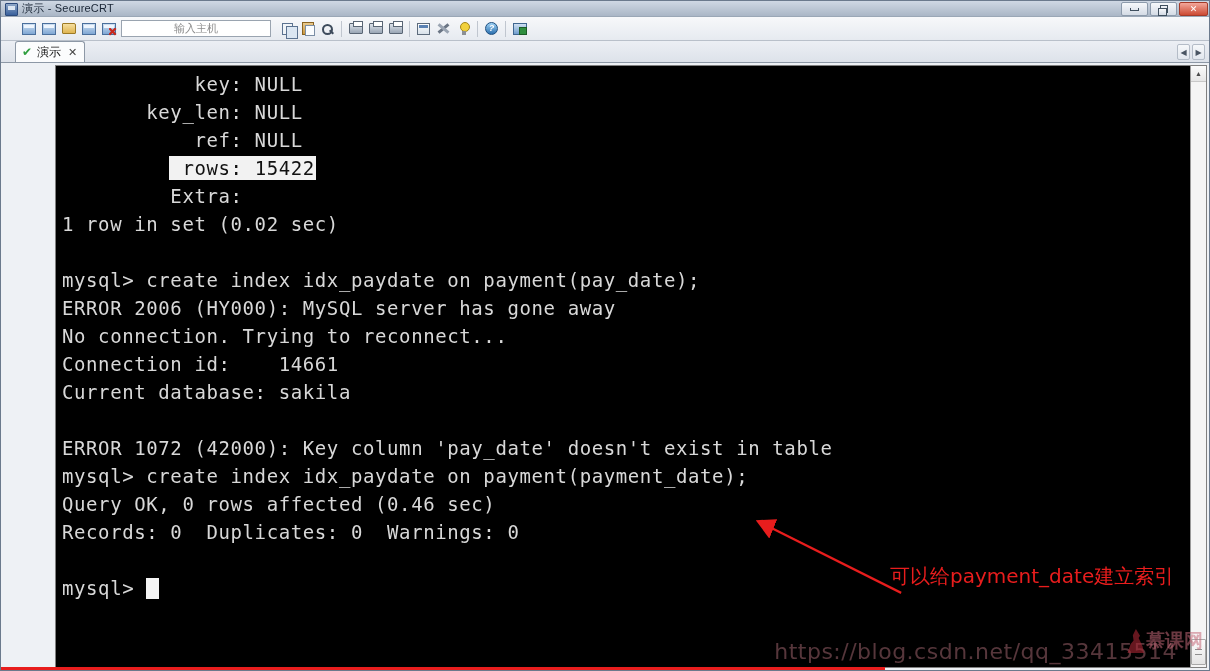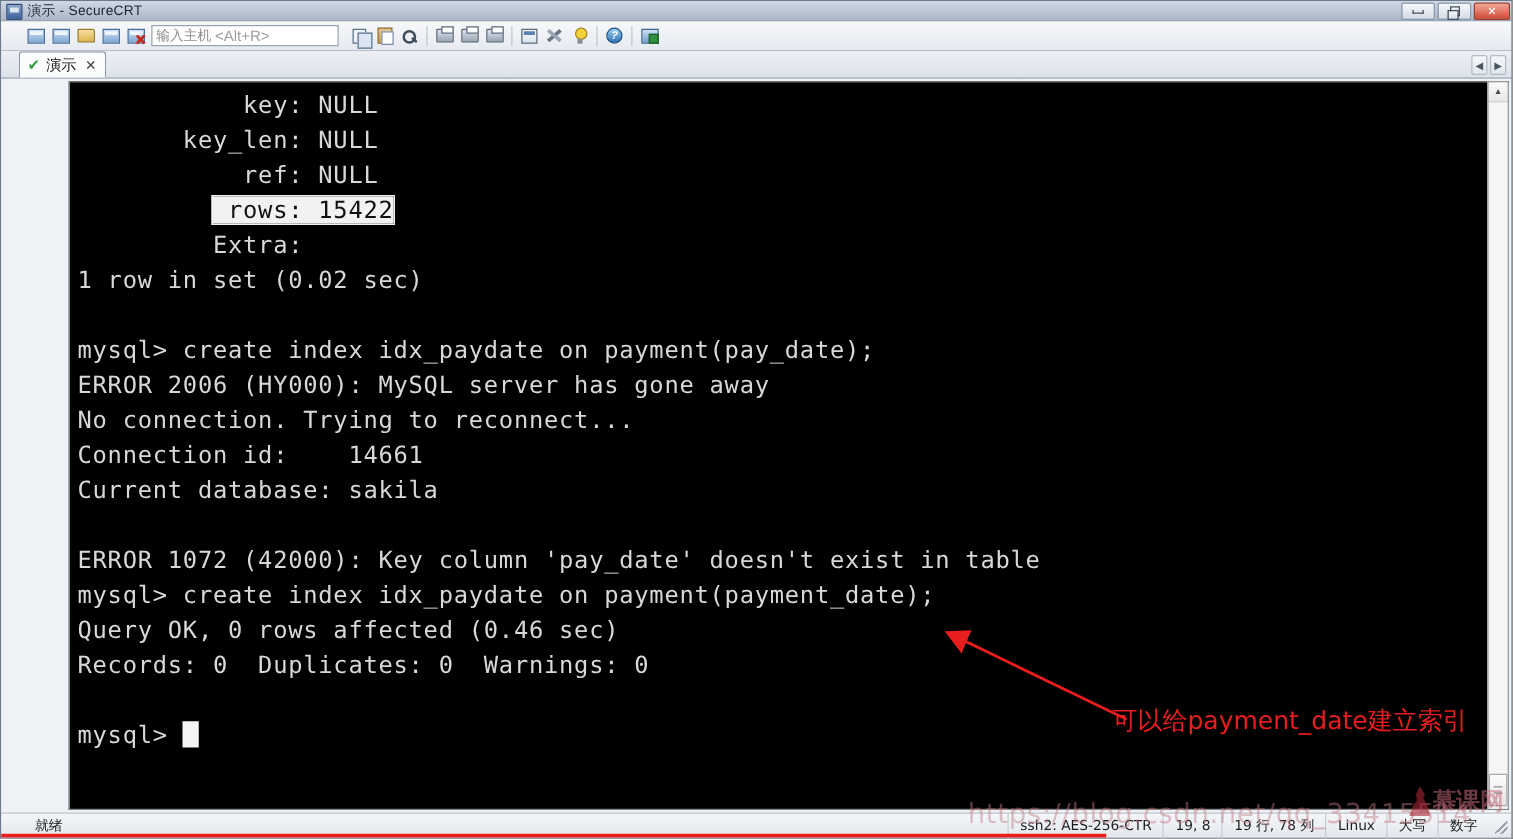--- a/index.html
+++ b/index.html
@@ -89,21 +89,21 @@
     border: 1px solid transparent; border-radius: 2px;
     position: relative;
   }
   .tsep { width: 1px; height: 16px; background: #c0c6cf; margin: 0 3px; }
   .hostbox {
     width: 150px; height: 17px;
     background: #fff; border: 1px solid #9aa4b0;
     display: flex; align-items: center;
     padding: 0 3px; margin-left: 2px; margin-right: 6px;
     font-size: 11px; color: #8d8d8d; gap: 3px;
-    overflow: hidden; white-space: nowrap;
+    overflow: hidden; white-space: nowrap; flex-direction: column;
   }
   .hostbox .hk { color: #9e9e9e; font-size: 12px; }
 
   
   .g { display:block; }
   .g-win { width:14px; height:12px; background: linear-gradient(#cfe0f2,#7fa7d4); border:1px solid #4b6f9c; position:relative; }
   .g-win:after{content:"";position:absolute;left:1px;top:1px;width:10px;height:3px;background:#eef5fd;}
   .g-win.red:before{content:"";position:absolute;right:-2px;bottom:-2px;width:8px;height:8px;background:#c9281c;clip-path:polygon(0 20%,20% 0,50% 30%,80% 0,100% 20%,70% 50%,100% 80%,80% 100%,50% 70%,20% 100%,0 80%,30% 50%);}
   .g-folder { width:14px; height:11px; background: linear-gradient(#f6dfa0,#dfb551); border:1px solid #9d7a25; border-radius:1px 2px 1px 1px; }
   .g-copy { width:11px;height:12px;background:#f0f4f8;border:1px solid #5b7290;position:relative;}
@@ -404,30 +404,20 @@
       <div class="sb-track">
         <div class="sb-thumb">
             <span></span>
           </div>
       </div>
     </div>
   </div>
 
   <div class="anno-text">可以给payment_date建立索引</div>
 
-  <div class="statusbar">
-    <div class="st-left st-cell nb">就绪</div>
-    <div class="st-cell">ssh2: AES-256-CTR</div>
-    <div class="st-cell">19,  8</div>
-    <div class="st-cell">19 行, 78 列</div>
-    <div class="st-cell">Linux</div>
-    <div class="st-cell">大写</div>
-    <div class="st-cell">数字</div>
-    <div class="grip"></div>
-  </div>
 
   <div class="wm-csdn">https://blog.csdn.net/qq_33415514</div>
   <div class="wm-imooc">
     <span class="flame"></span>
     <span>慕课网</span>
   </div>
   <div class="redline-bottom"></div>
 </div>
 
 </body></html>

